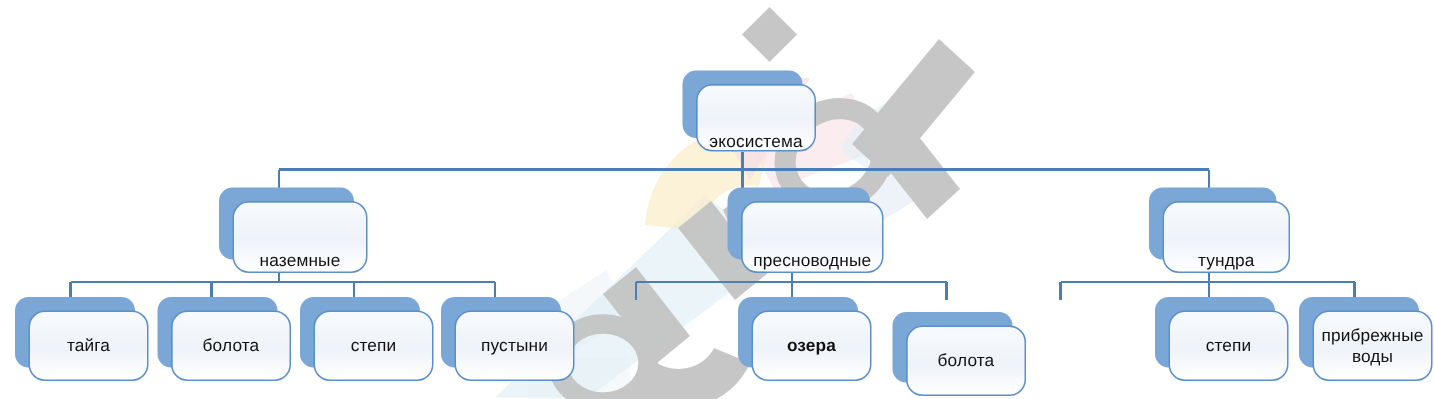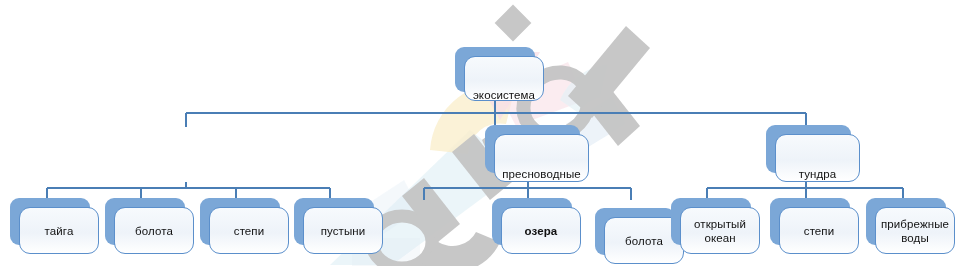--- a/index.html
+++ b/index.html
@@ -145,20 +145,26 @@
     </g>
   </svg>
 
   <div class="node root" style="left:455px; top:47px; width:80px; height:45px;">
     <div class="shadow"></div>
     <div class="card">
       <span class="label">экосистема</span>
     </div>
   </div>
 
+  <div class="node mid" style="left:146px; top:125px; width:90px; height:48px;">
+    <div class="shadow"></div>
+    <div class="card">
+      <span class="label">наземные</span>
+    </div>
+  </div>
 
   <div class="node mid" style="left:485px; top:125px; width:95px; height:48px;">
     <div class="shadow"></div>
     <div class="card">
       <span class="label">пресноводные</span>
     </div>
   </div>
 
   <div class="node mid" style="left:766px; top:125px; width:85px; height:48px;">
     <div class="shadow"></div>
@@ -203,27 +209,20 @@
     </div>
   </div>
 
   <div class="node leaf" style="left:595px; top:208px; width:80px; height:47px;">
     <div class="shadow"></div>
     <div class="card">
       <span class="label">болота</span>
     </div>
   </div>
 
-  <div class="node leaf" style="left:671px; top:198px; width:80px; height:47px;">
-    <div class="shadow"></div>
-    <div class="card">
-      <span class="label">открытый
-океан</span>
-    </div>
-  </div>
 
   <div class="node leaf" style="left:770px; top:198px; width:80px; height:47px;">
     <div class="shadow"></div>
     <div class="card">
       <span class="label">степи</span>
     </div>
   </div>
 
   <div class="node leaf" style="left:866px; top:198px; width:80px; height:47px;">
     <div class="shadow"></div>

